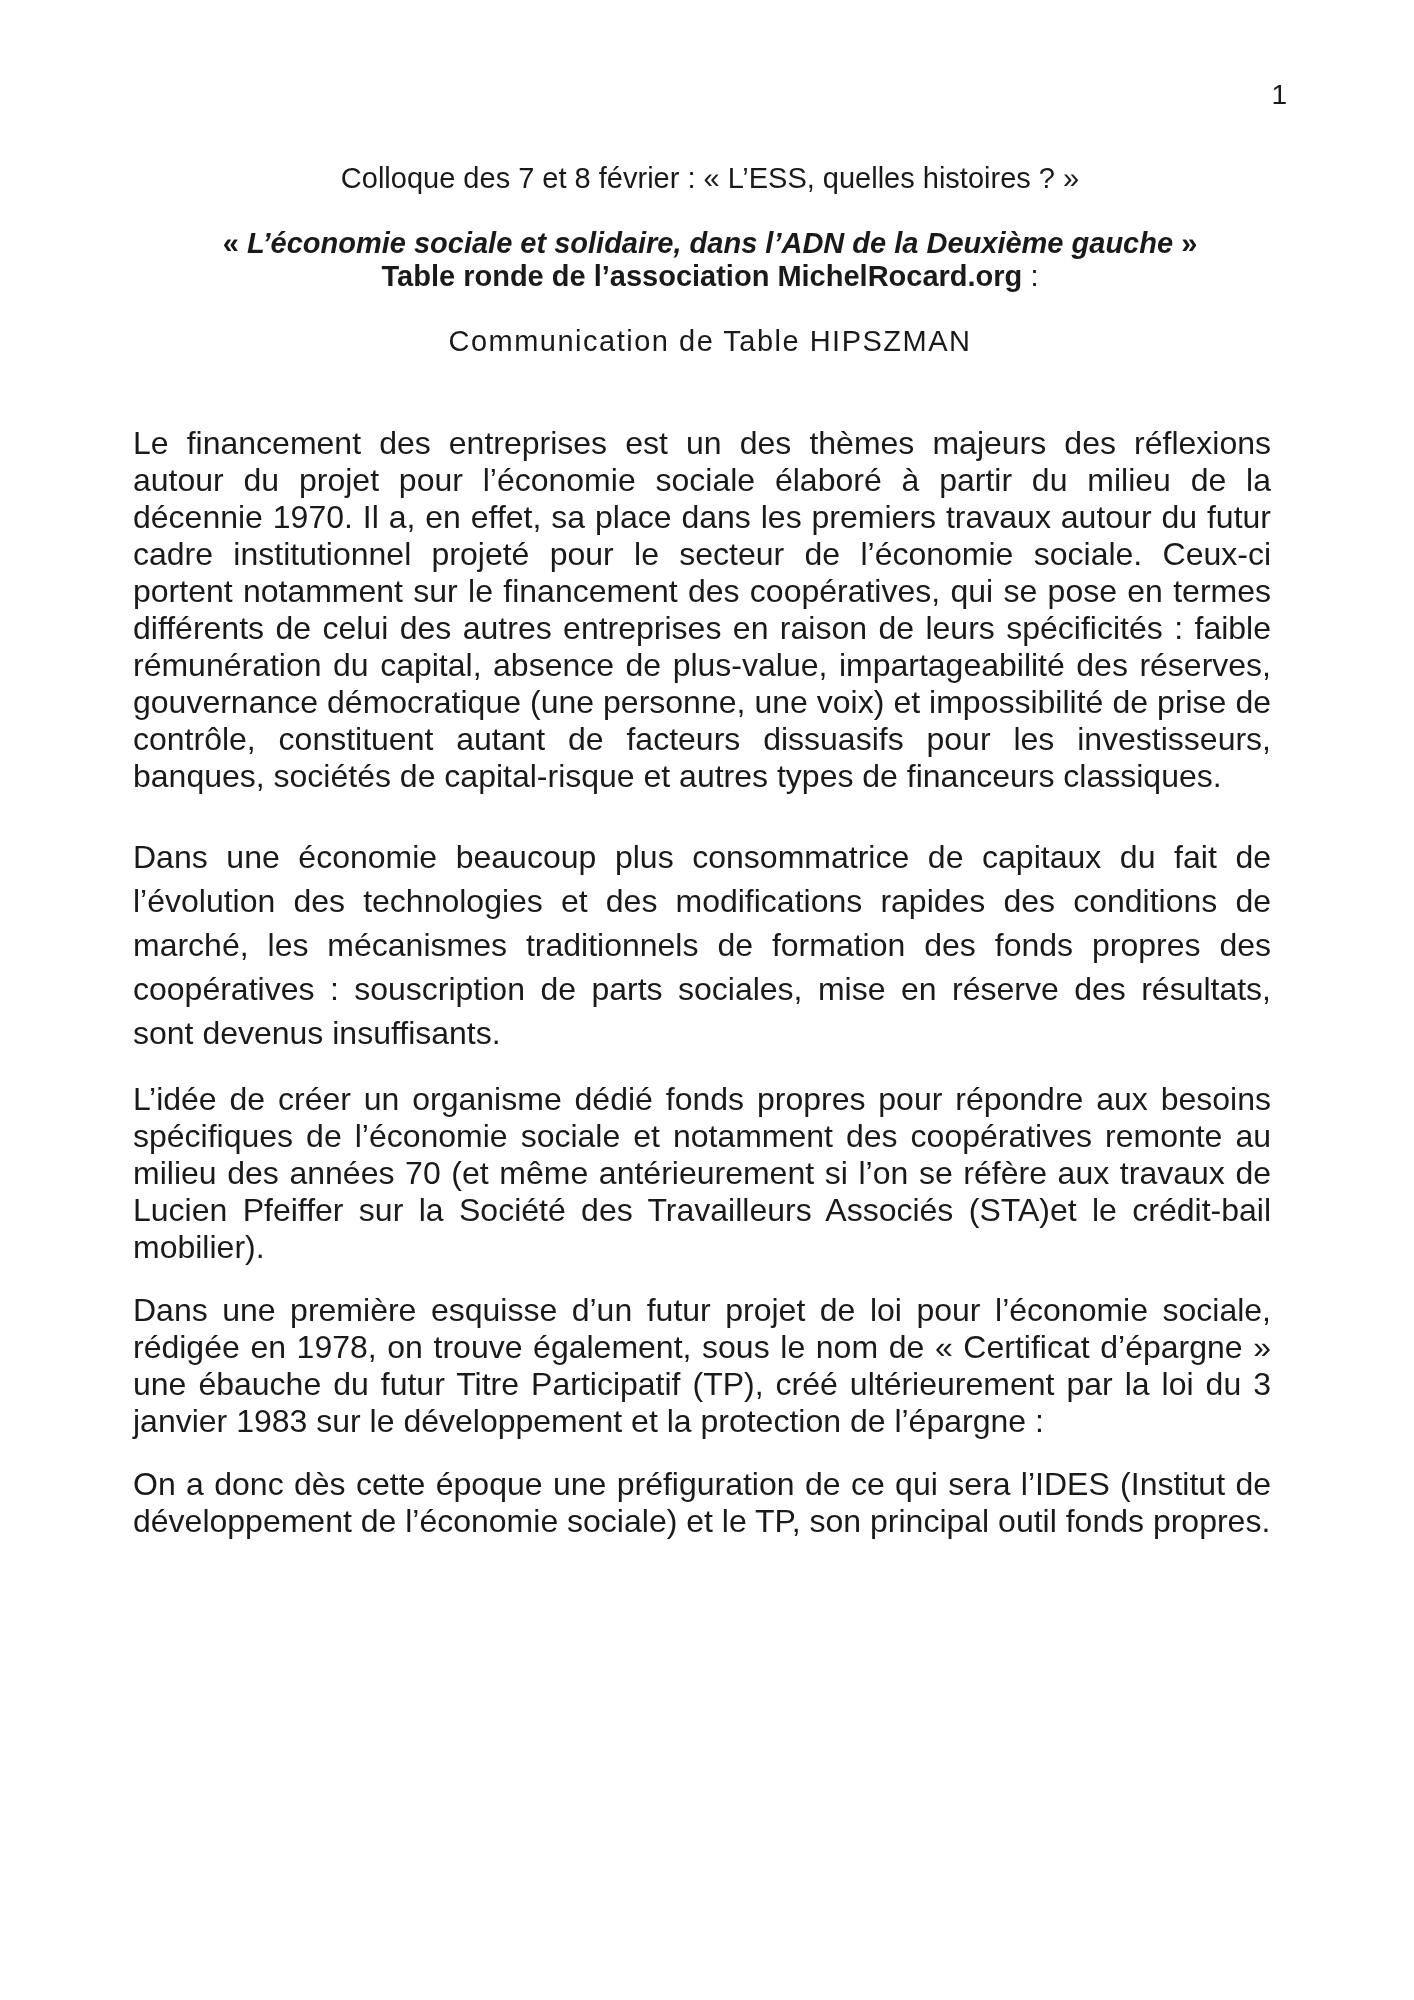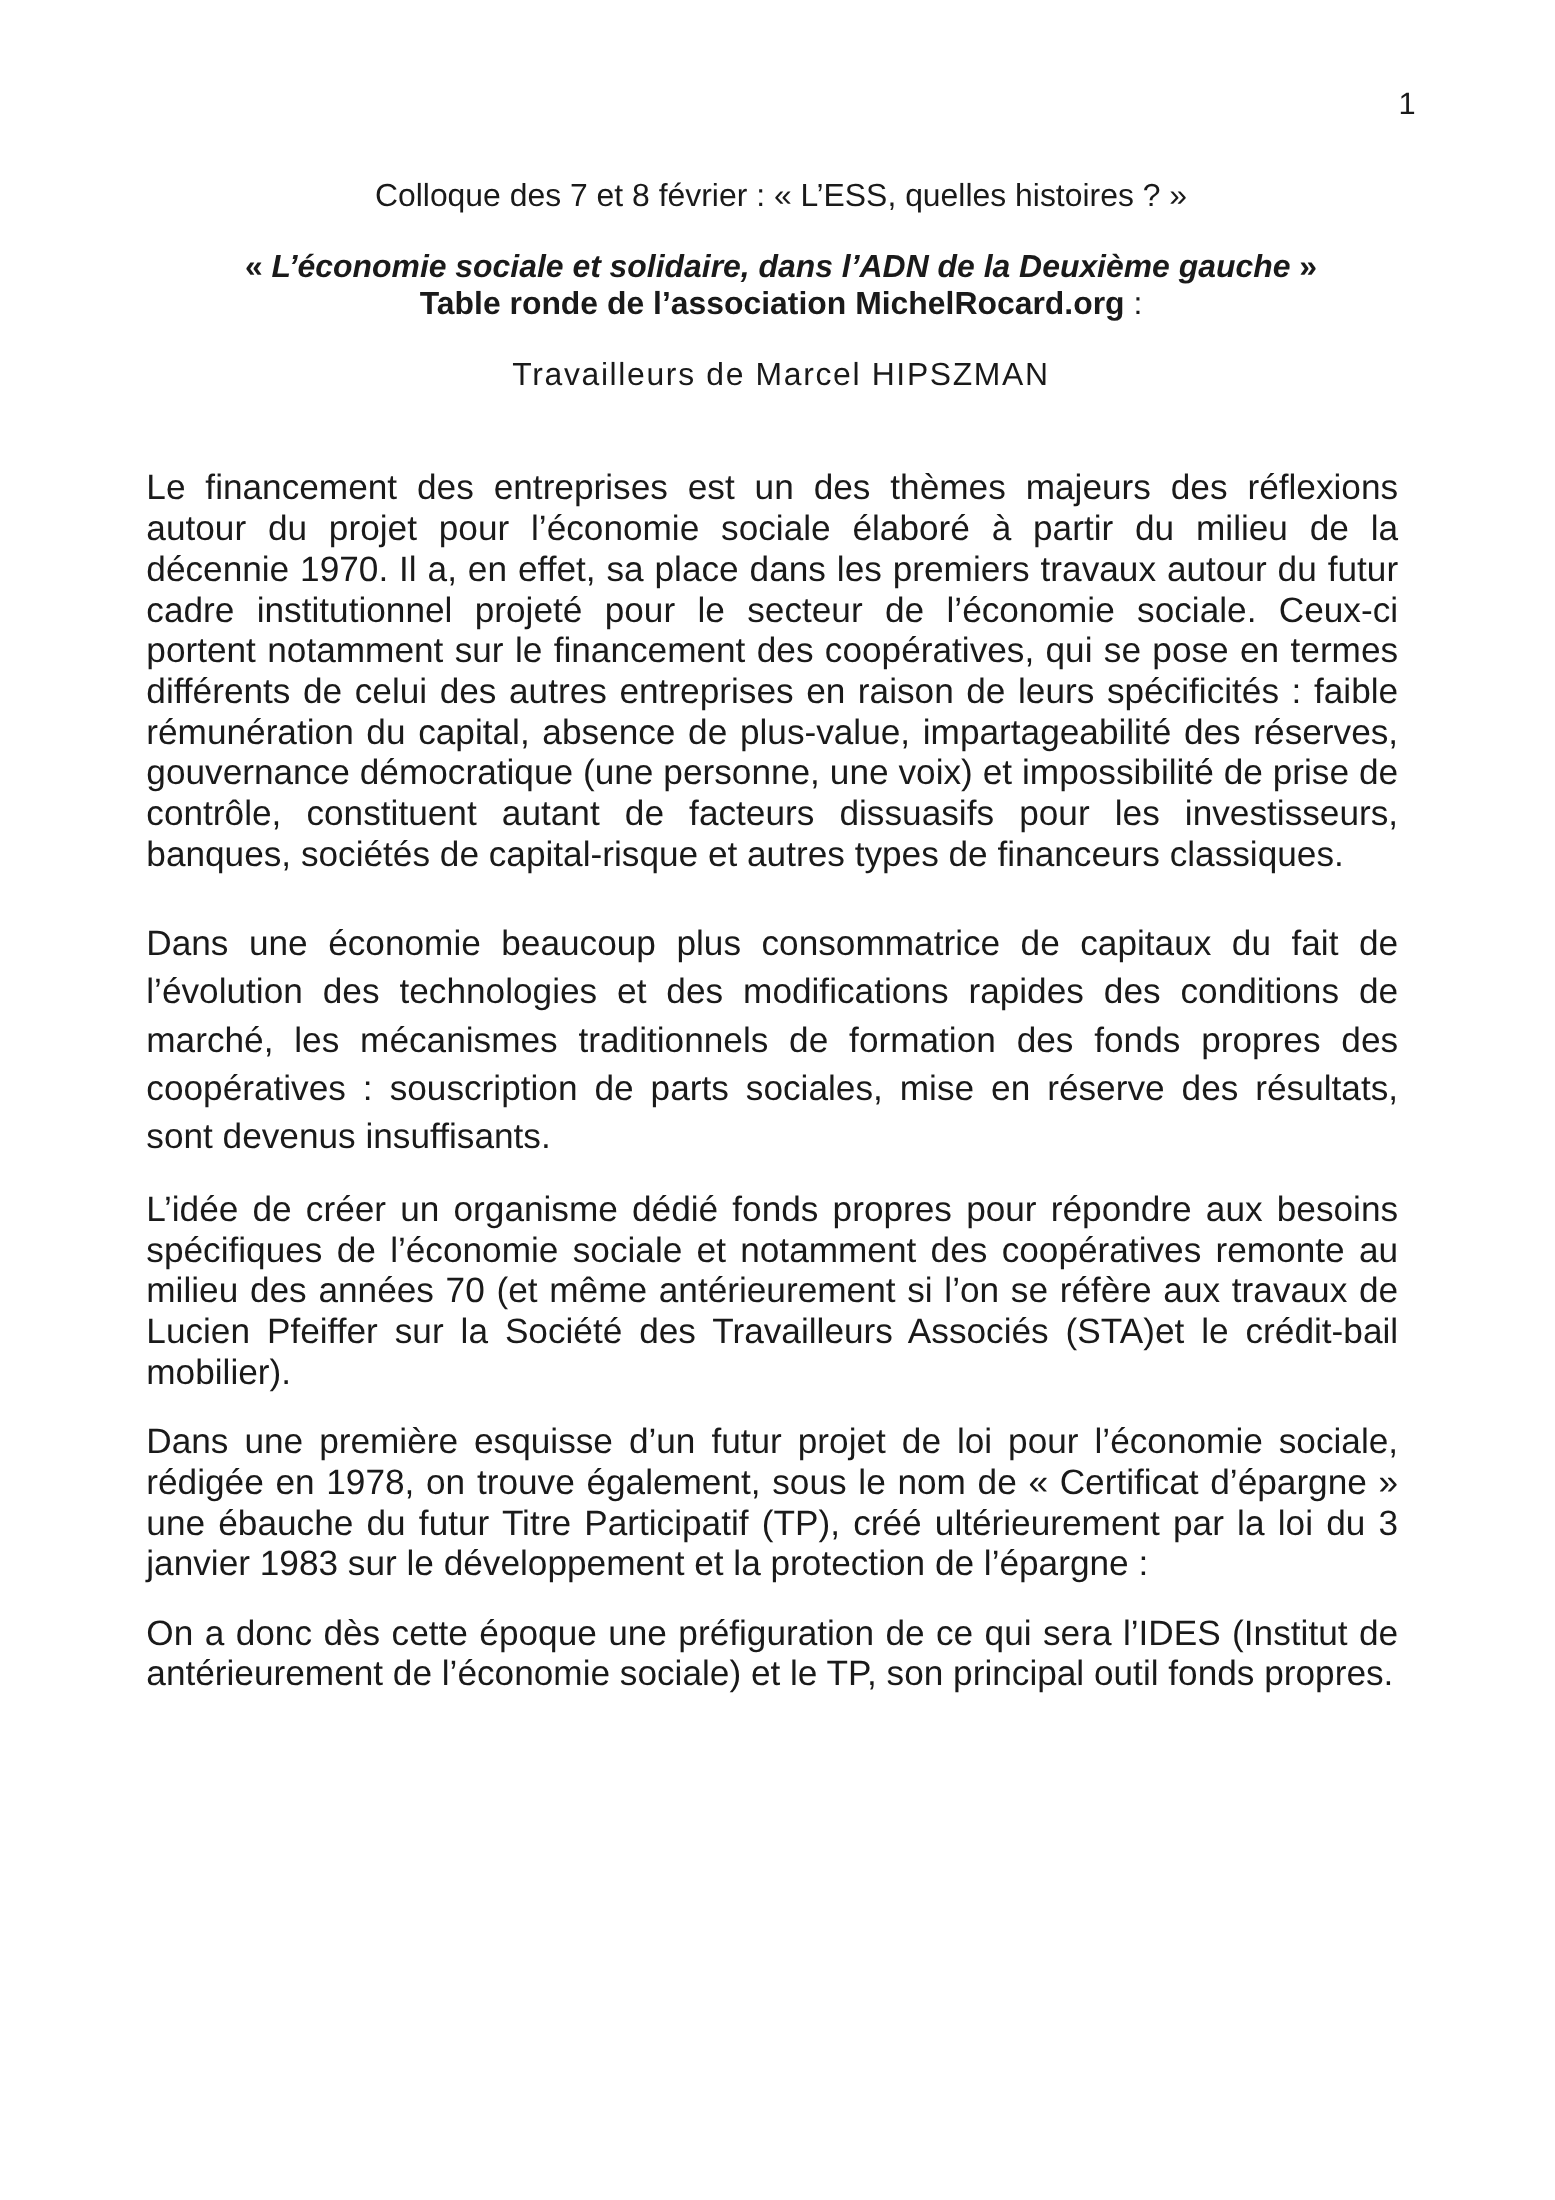--- a/index.html
+++ b/index.html
@@ -66,23 +66,23 @@
 
   <div class="page-number">1</div>
 
   <h1 class="title">Colloque des 7 et 8 février&nbsp;: «&nbsp;L’ESS, quelles histoires&nbsp;?&nbsp;»</h1>
 
   <div class="heading">
     <div><span class="bold">«&nbsp;</span><span class="bold-italic">L’économie sociale et solidaire, dans l’ADN de la Deuxième gauche</span><span class="bold">&nbsp;»</span></div>
     <div><span class="bold">Table ronde de l’association MichelRocard.org</span><span>&nbsp;:</span></div>
   </div>
 
-  <div class="communication">Travailleurs de Marcel HIPSZMAN</div>
+  <div class="communication">Communication de Table HIPSZMAN</div>
 
   <div class="body-text">
     <p class="gap-lg">Le financement des entreprises est un des thèmes majeurs des réflexions autour du projet pour l’économie sociale élaboré à partir du milieu de la décennie 1970. Il a, en effet, sa place dans les premiers travaux autour du futur cadre institutionnel projeté pour le secteur de l’économie sociale. Ceux-ci portent notamment sur le financement des coopératives, qui se pose en termes différents de celui des autres entreprises en raison de leurs spécificités&nbsp;: faible rémunération du capital, absence de plus-value, impartageabilité des réserves, gouvernance démocratique (une personne, une voix) et impossibilité de prise de contrôle, constituent autant de facteurs dissuasifs pour les investisseurs, banques, sociétés de capital-risque et autres types de financeurs classiques.</p>
     <p class="tight">Dans une économie beaucoup plus consommatrice de capitaux du fait de l’évolution des technologies et des modifications rapides des conditions de marché, les mécanismes traditionnels de formation des fonds propres des coopératives&nbsp;: souscription de parts sociales, mise en réserve des résultats, sont devenus insuffisants.</p>
     <p>L’idée de créer un organisme dédié fonds propres pour répondre aux besoins spécifiques de l’économie sociale et notamment des coopératives remonte au milieu des années 70 (et même antérieurement si l’on se réfère aux travaux de Lucien Pfeiffer sur la Société des Travailleurs Associés (STA)et le crédit-bail mobilier).</p>
     <p>Dans une première esquisse d’un futur projet de loi pour l’économie sociale, rédigée en 1978, on trouve également, sous le nom de «&nbsp;Certificat d’épargne&nbsp;» une ébauche du futur Titre Participatif (TP), créé ultérieurement par la loi du 3 janvier 1983 sur le développement et la protection de l’épargne&nbsp;:</p>
-    <p>On a donc dès cette époque une préfiguration de ce qui sera l’IDES (Institut de antérieurement de l’économie sociale) et le TP, son principal outil fonds propres.</p>
+    <p>On a donc dès cette époque une préfiguration de ce qui sera l’IDES (Institut de développement de l’économie sociale) et le TP, son principal outil fonds propres.</p>
   </div>
 
 </div>
 
 </body></html>

